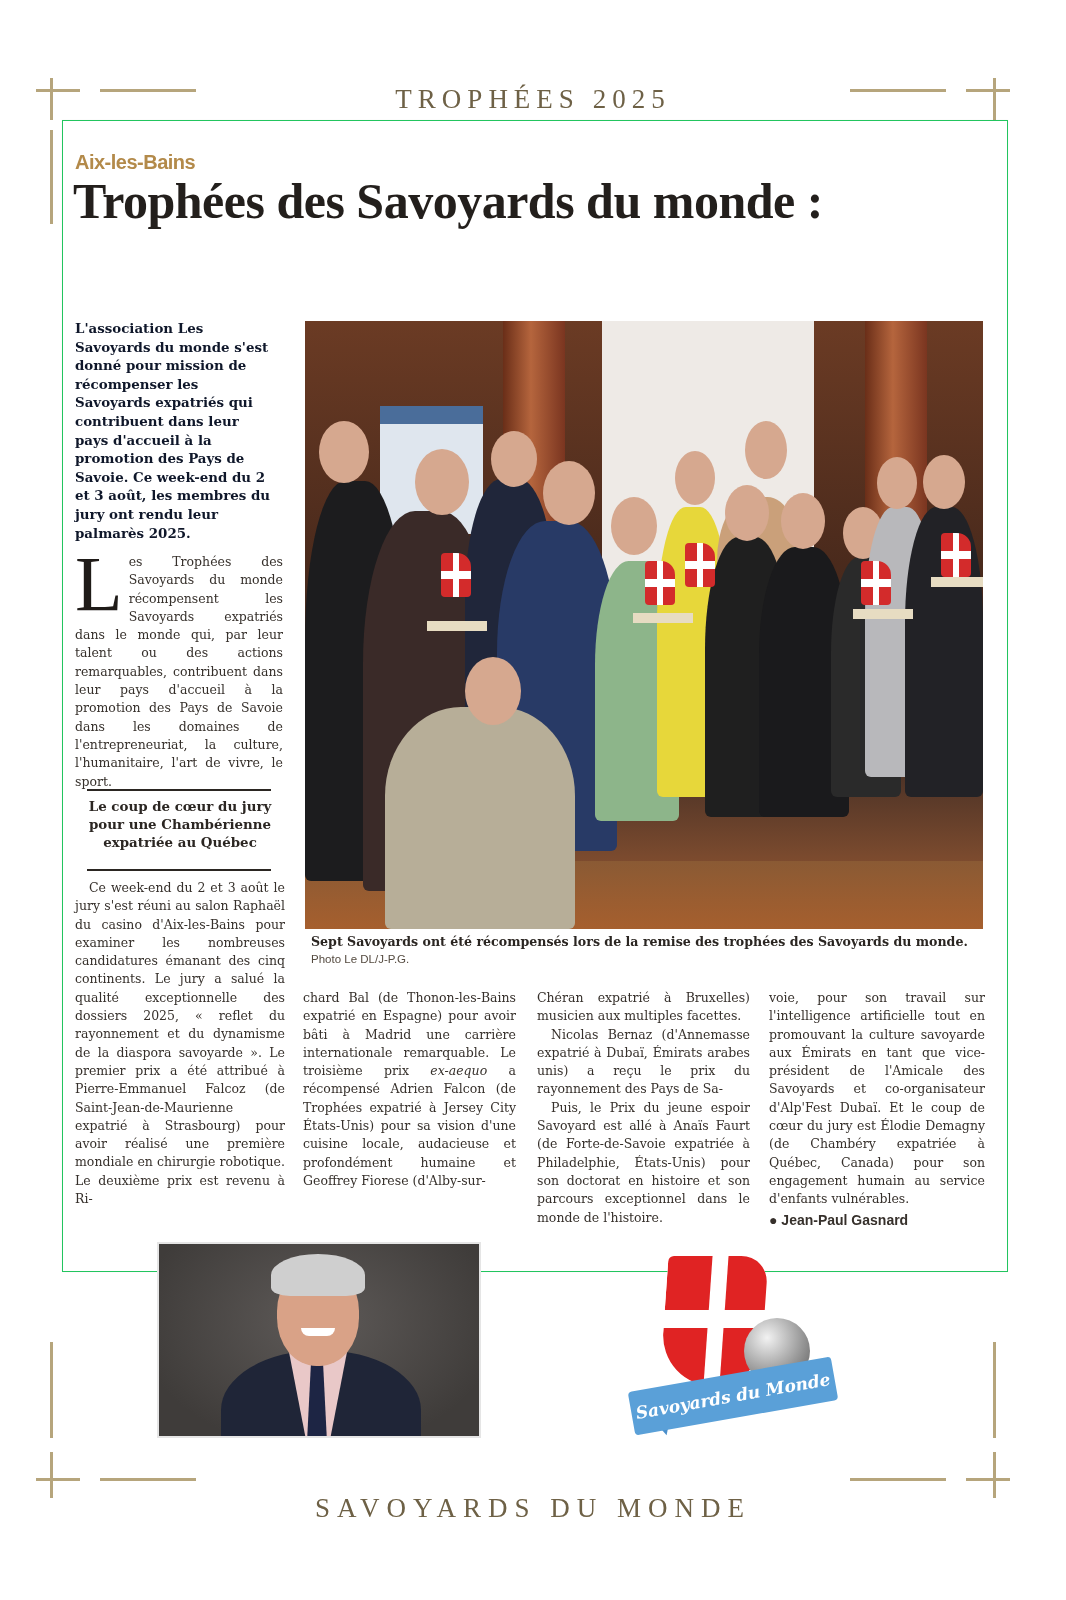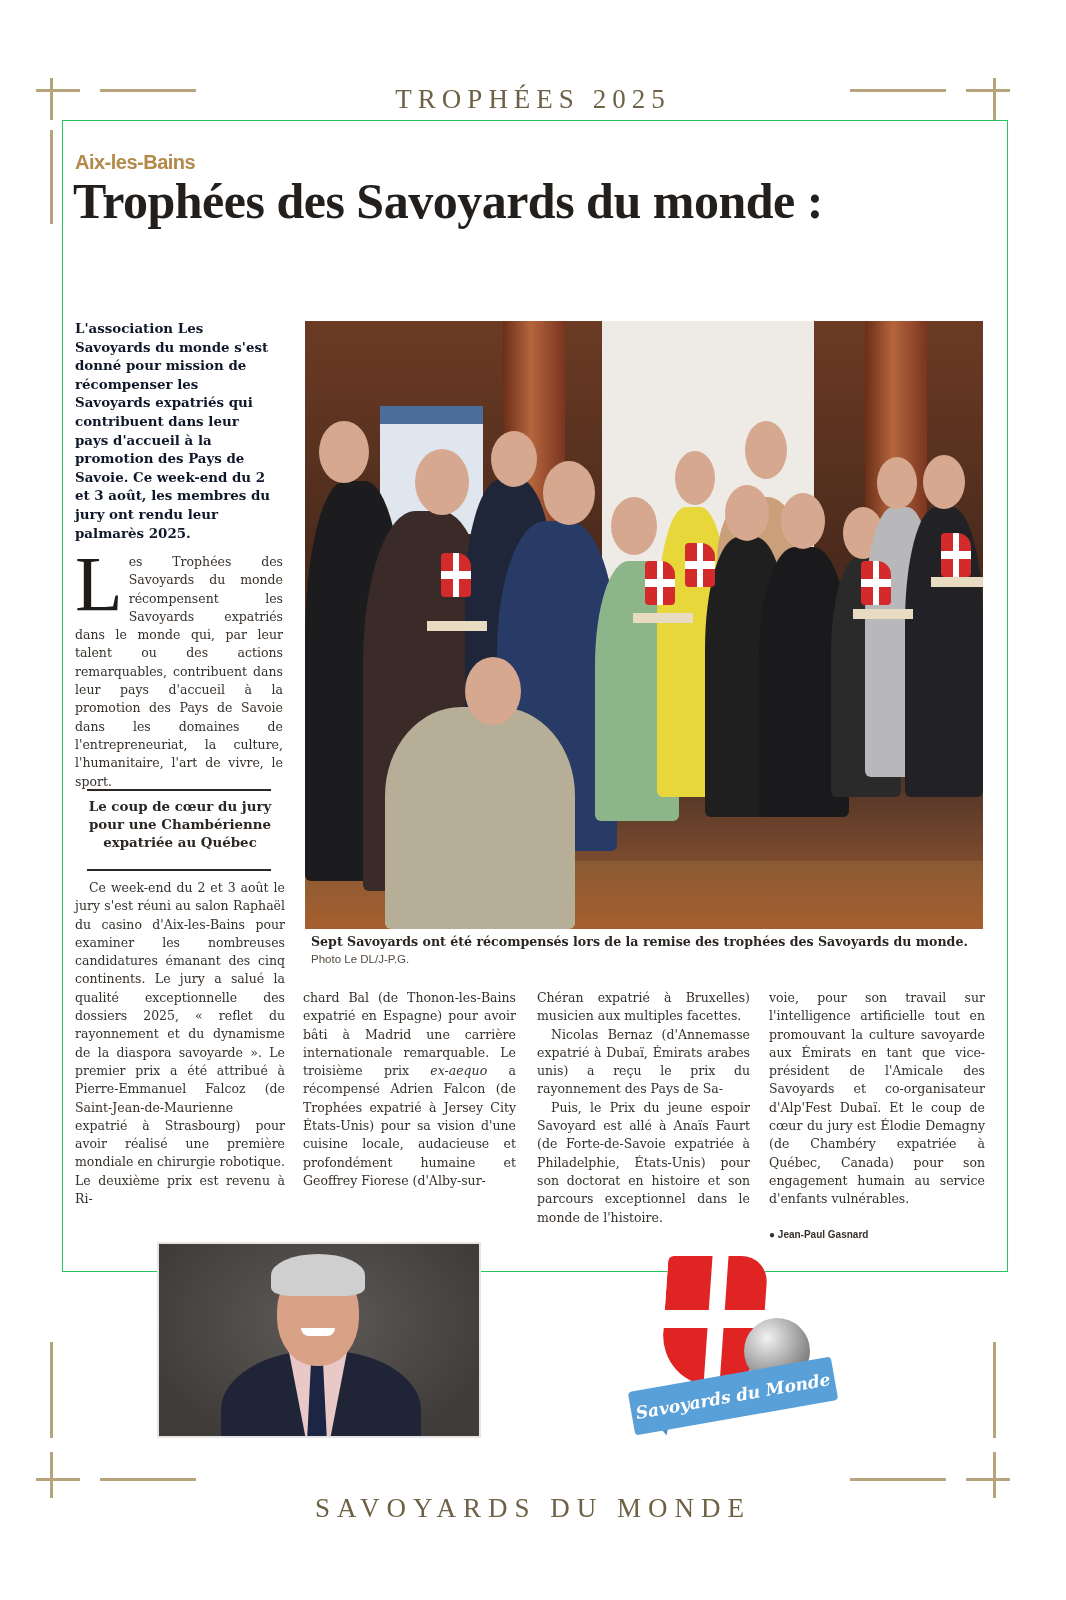--- a/index.html
+++ b/index.html
@@ -39,21 +39,21 @@
 
   .rule { position: absolute; left: 24px; width: 184px; height: 2px; background: #2b2622; }
   .subhead { position: absolute; left: 12px; top: 676px; width: 210px; text-align: center;
              font-family: "DejaVu Serif", serif; font-weight: bold; font-size: 13.4px; line-height: 18px; color: #2b2622; }
 
   .col1 { position: absolute; left: 12px; top: 758px; width: 210px; }
   .col2 { position: absolute; left: 240px; top: 868px; width: 213px; }
   .col3 { position: absolute; left: 474px; top: 868px; width: 213px; }
   .col4 { position: absolute; left: 706px; top: 868px; width: 216px; }
   .indent { text-indent: 14px; }
-  .byline { font-family: "Liberation Sans", sans-serif; font-weight: bold; font-size: 10px; margin-top: 17px; }
+  .byline { font-family: "Liberation Sans", sans-serif; font-weight: bold; font-size: 14px; margin-top: 2px; }
   .fade { position: absolute; left: 474px; top: 1114px; width: 213px; height: 18px;
           background: linear-gradient(to bottom, rgba(255,255,255,0), #fff 90%); }
 
   
   .photo { position: absolute; left: 242px; top: 200px; width: 678px; height: 608px; overflow: hidden;
            background: linear-gradient(180deg, #6b3b24 0%, #4a2a1c 40%, #3e2b24 70%, #7a4a2e 88%, #a0582e 100%); }
   .pillar { position: absolute; top: 0; width: 62px; height: 430px;
             background: linear-gradient(90deg, #6a2e18, #b5653d 45%, #7a3520); }
   .screen { position: absolute; left: 297px; top: 0; width: 212px; height: 280px; background: #eeeae6; }
   .banner { position: absolute; left: 75px; top: 85px; width: 103px; height: 110px; background: #dfe6ee; border-top: 18px solid #4a6d9a; }

